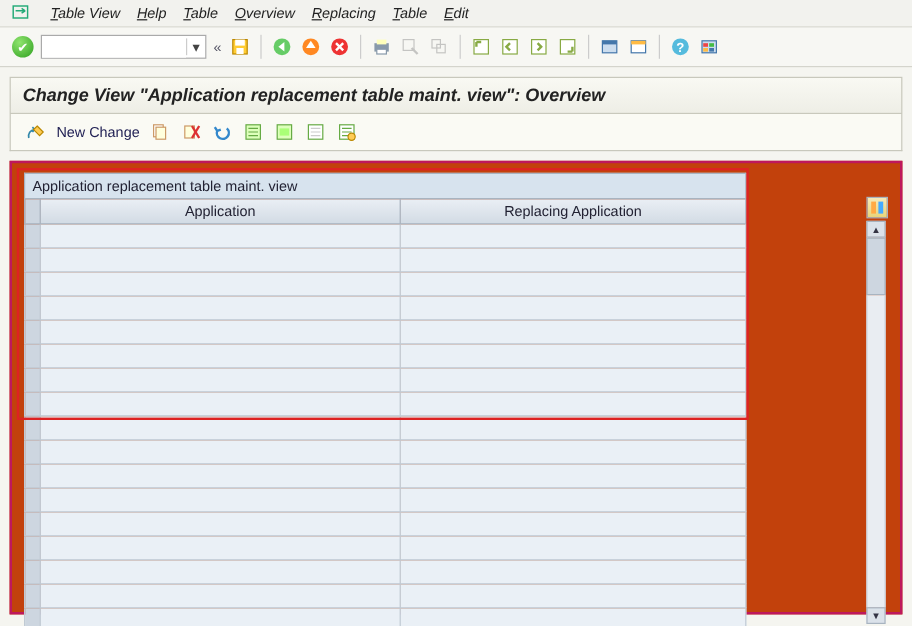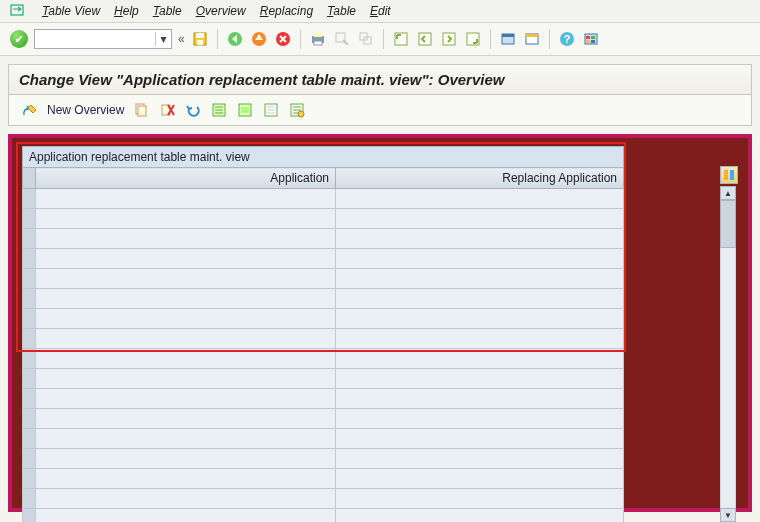--- a/index.html
+++ b/index.html
@@ -17,28 +17,28 @@
   .cmdfield .dd { width: 16px; text-align: center; color: #444; cursor: pointer; border-left: 1px solid #ccc; }
   .sep { width: 1px; height: 20px; background: #ccc; margin: 0 2px; }
   .tbic { width: 18px; height: 18px; display: inline-flex; align-items: center; justify-content: center; cursor: pointer; }
   
   .titlearea { margin: 8px 8px 0 8px; background: linear-gradient(#f9f9f3,#eeeee6); border: 1px solid #c8c8bc; padding: 6px 10px; }
   .titlearea h1 { font-size: 15px; font-weight: bold; font-style: italic; color: #222; }
   
   .apptoolbar { display: flex; align-items: center; gap: 8px; padding: 6px 12px; margin: 0 8px; background: #fafaf4; border-left:1px solid #c8c8bc; border-right:1px solid #c8c8bc; border-bottom:1px solid #c8c8bc; }
   .apptoolbar .label { color: #225; cursor: pointer; }
   
-  .content { margin: 8px; border: 4px solid #be185d; background: #7f1d1d; position: relative; height: 378px; }
+  .content { margin: 8px; border: 2px solid #be185d; background: #c2410c; position: relative; height: 378px; }
   .redbox { position: absolute; top: 4px; left: 4px; width: 610px; height: 210px; border: 2px solid #d22; pointer-events: none; z-index: 10; }
   
   .gridwrap { position: absolute; top: 8px; left: 10px; }
   .gridtitle { background: #d7e3ee; border: 1px solid #a8b4c0; border-bottom: none; padding: 3px 6px; width: 602px; color: #223; }
   
   table.grid { border-collapse: collapse; width: 602px; }
-  table.grid th { background: linear-gradient(#e9eef4,#d2dbe4); border: 1px solid #a8b4c0; text-align: right; font-weight: normal; padding: 3px 6px; height: 20px; color: #223; }
+  table.grid th { background: linear-gradient(#e9eef4,#d2dbe4); border: 1px solid #a8b4c0; text-align: center; font-weight: normal; padding: 3px 6px; height: 20px; color: #223; }
   table.grid td { border: 1px solid #c0cad4; background: #eaf0f6; height: 20px; }
   .rowsel { width: 12px; background: #cdd6e0 !important; border: 1px solid #a8b4c0; }
   
   .vscroll { position: absolute; right: 12px; top: 28px; width: 16px; }
   .configbtn { width: 18px; height: 18px; border: 1px solid #a8b4c0; background: linear-gradient(#f6e9b8,#e8d47a); display:flex; align-items:center; justify-content:center; cursor:pointer; margin-bottom: 2px; }
   .scrollbtn { width: 16px; height: 14px; background: #dbe2ea; border:1px solid #a8b4c0; display:flex; align-items:center; justify-content:center; cursor:pointer; font-size:8px; color:#334; }
   .scrollthumb { width:16px; height: 48px; background: #cdd6e0; border:1px solid #a8b4c0; }
   .scrolltrack { width:16px; height: 260px; background: #e9edf2; border-left:1px solid #cdd6e0; border-right:1px solid #cdd6e0; }
 </style>
 </head>
@@ -173,21 +173,21 @@
   <h1>Change View "Application replacement table maint. view": Overview</h1>
 </div>
 
 <div class="apptoolbar">
   <span class="tbic">
       <svg width="18" height="16">
         <path d="M3 13 Q2 7 8 6 M8 6 L6 4 M8 6 L6 8" stroke="#38a" fill="none" stroke-width="1.4"></path>
         <path d="M10 3 L15 8 L12 11 L7 6 Z" fill="#fc5" stroke="#b80"></path>
       </svg>
     </span>
-  <span class="label">New Overview</span>
+  <span class="label">New Change</span>
   <span class="tbic">
       <svg width="16" height="16">
         <rect x="3" y="2" width="8" height="10" fill="#fff" stroke="#c96"></rect>
         <rect x="5" y="4" width="8" height="10" fill="#ffd" stroke="#c96"></rect>
       </svg>
     </span>
   <span class="tbic">
       <svg width="16" height="16">
         <rect x="3" y="3" width="8" height="10" fill="#ffd" stroke="#c96"></rect>
         <line x1="9" y1="3" x2="15" y2="13" stroke="#d33" stroke-width="2"></line>

